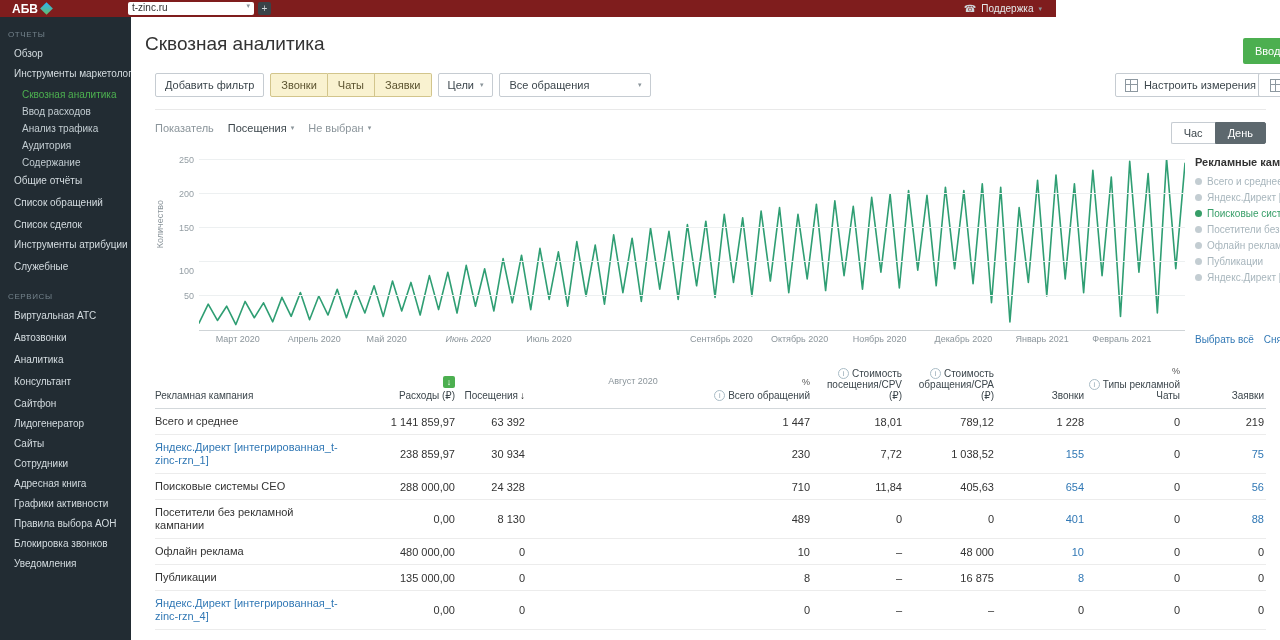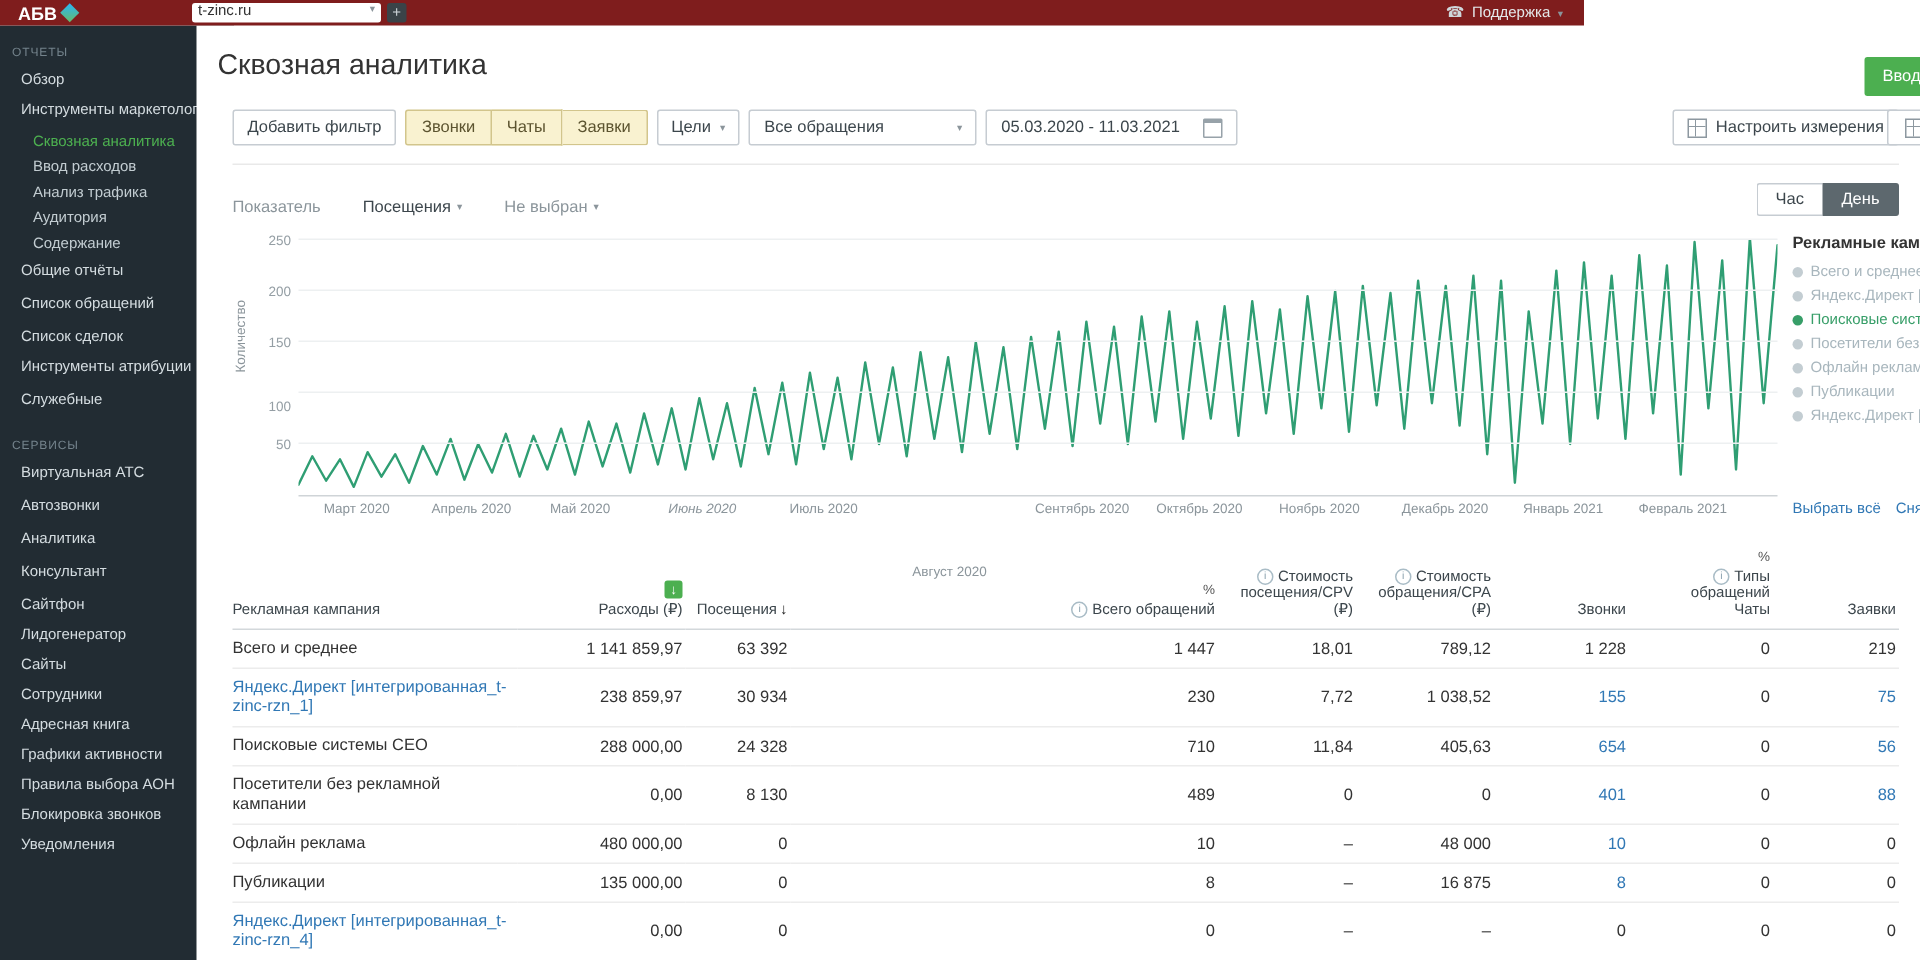--- a/index.html
+++ b/index.html
@@ -39,21 +39,21 @@
   .toggle:last-child{border-radius:0 2px 2px 0;}
   .select-box{width:152px;justify-content:space-between;}
   .date-box{width:168px;justify-content:space-between;}
   .cal-icon{width:11px;height:9px;border:1px solid #97a2a9;border-top:3px solid #97a2a9;border-radius:1px;display:inline-block;flex:none;}
   .grid-icon{width:11px;height:11px;border:1px solid #8d98a0;display:inline-block;flex:none;
     background-image:linear-gradient(to right,transparent 4px,#8d98a0 4px,#8d98a0 5px,transparent 5px),
                      linear-gradient(to bottom,transparent 4px,#8d98a0 4px,#8d98a0 5px,transparent 5px);}
   .btn-configure{margin-left:auto;}
   .btn-grid-end{position:absolute;right:-28px;top:0;width:36px;justify-content:center;}
   
-  .controls-row{display:flex;align-items:flex-end;gap:28px;margin:12px 14px 0 10px;font-size:11px;}
+  .controls-row{display:flex;align-items:flex-start;gap:14px;margin:12px 14px 0 10px;font-size:11px;}
   .ctrl-label{color:#8b959b;}
   .dropdown{display:flex;align-items:center;gap:4px;color:#3c464c;cursor:pointer;}
   .dropdown.muted{color:#8b959b;}
   .hd-toggle{margin-left:auto;display:flex;}
   .hd-btn{height:22px;box-sizing:border-box;padding:0 12px;font-size:11px;border:1px solid #c6ccd2;background:#fff;color:#3c464c;display:flex;align-items:center;cursor:pointer;font-family:inherit;}
   .hd-btn:first-child{border-radius:2px 0 0 2px;border-right:none;}
   .hd-btn:last-child{border-radius:0 2px 2px 0;}
   .hd-btn.active{background:#5d686e;border-color:#5d686e;color:#fff;}
   
   .chart-wrap{display:flex;margin:10px 0 0 10px;}
@@ -215,24 +215,20 @@
       <button class="toggle">Чаты</button>
       <button class="toggle">Заявки</button>
     </div>
     <button class="btn">
       <span>Цели</span>
       <span class="caret"></span>
     </button>
     <div class="btn select-box">
       <span>Все обращения</span>
       <span class="caret"></span>
-    </div>
-    <div class="btn date-box">
-      <span>05.03.2020 - 11.03.2021</span>
-      <span class="cal-icon"></span>
     </div>
     <button class="btn btn-configure">
       <span class="grid-icon"></span>
       <span>Настроить измерения</span>
     </button>
     <button class="btn btn-grid-end">
       <span class="grid-icon"></span>
     </button>
   </div>
 
@@ -357,21 +353,21 @@
           </td>
           <td class="num">
             <span class="info-icon"></span><span>Стоимость посещения/CPV (₽)</span>
           </td>
           <td class="num">
             <span class="info-icon"></span><span>Стоимость обращения/CPA (₽)</span>
           </td>
           <td class="num"><span>Звонки</span></td>
           <td class="num">
             <div class="pct-line">%</div>
-            <div><span class="info-icon"></span><span>Типы обращений</span></div>
+            <div><span class="info-icon"></span><span>Типы рекламной</span></div>
             <span>Чаты</span>
           </td>
           <td class="num"><span>Заявки</span></td>
         </tr>
       </thead>
       <tbody id="table-body">
           <tr>
             <td class="name">Всего и среднее</td>
             <td class="num">1 141 859,97</td>
             <td class="num">63 392</td>

